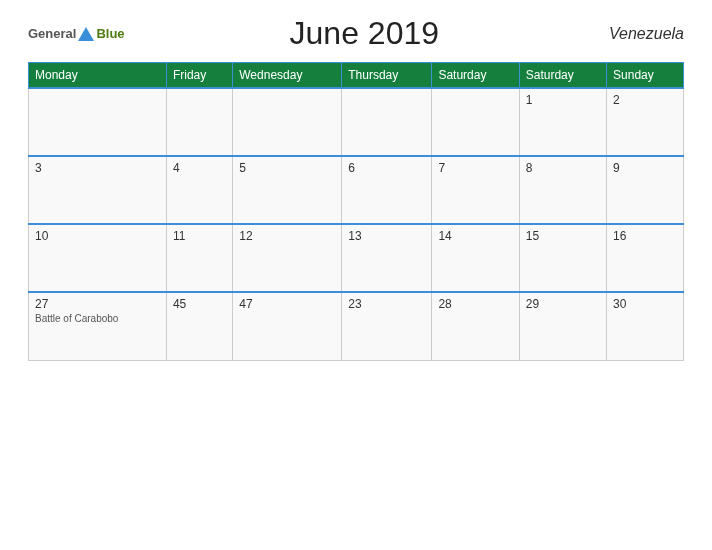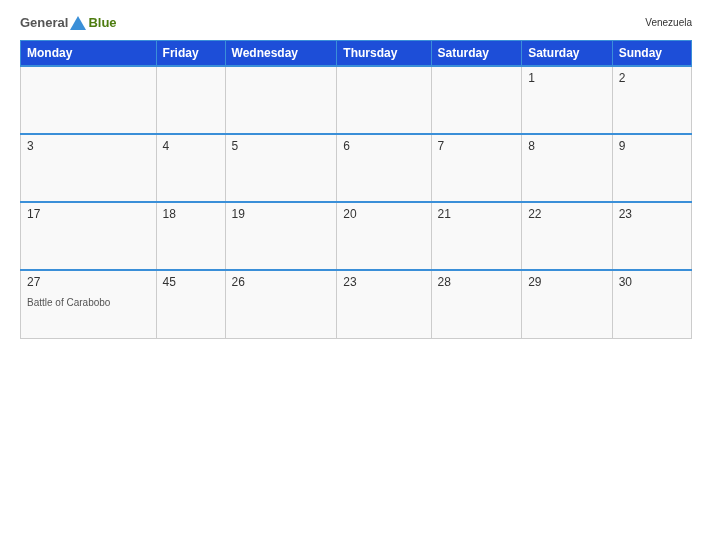--- a/index.html
+++ b/index.html
@@ -6,21 +6,21 @@
     body {
       width: 712px;
       height: 550px;
       background: #fff;
       font-family: Arial, sans-serif;
       overflow: hidden;
     }
     .page {
       width: 712px;
       height: 550px;
-      padding: 15px 20px;
+      padding: 15px 28px;
     }
     
     .header {
       display: flex;
       align-items: center;
       justify-content: space-between;
       margin-bottom: 10px;
     }
     .logo {
       display: flex;
@@ -40,35 +40,36 @@
       display: inline-block;
     }
     .month-title {
       font-size: 32px;
       font-weight: normal;
       color: #222;
       text-align: center;
       flex: 1;
     }
     .country {
-      font-size: 10px;
+      font-size: 16px;
       color: #333;
       text-align: right;
       min-width: 80px;
+      font-style: italic;
     }
     
     .cal-table {
       width: 100%;
       border-collapse: collapse;
     }
     .cal-table th {
-      background-color: #1d4ed8;
+      background-color: #15803d;
       color: #fff;
       font-size: 12px;
-      font-weight: bold;
+      font-weight: normal;
       padding: 5px 6px;
       text-align: left;
       border: 1px solid #3a8fd8;
     }
     .cal-table td {
       border: 1px solid #ccc;
       border-top: 2px solid #3a8fd8;
       vertical-align: top;
       padding: 4px 6px;
       height: 68px;
@@ -80,35 +81,36 @@
       background: #f9f9f9;
     }
     .day-num {
       font-size: 12px;
       color: #333;
       display: block;
     }
     .event-text {
       font-size: 10px;
       color: #555;
-      margin-top: 8px;
+      margin-top: 2px;
       display: block;
     }
   </style>
 </head>
 <body>
 
 <div class="page">
 
   <div class="header">
     <div class="logo">
       <span class="logo-general">General</span>
       <span class="logo-triangle"></span>
       <span class="logo-blue">Blue</span>
     </div>
+    <div class="month-title">June 2019</div>
     <div class="country">Venezuela</div>
   </div>
 
   <table class="cal-table">
     <thead>
       <tr>
         <th>Monday</th>
         <th>Friday</th>
         <th>Wednesday</th>
         <th>Thursday</th>
@@ -149,51 +151,51 @@
           </td>
           <td>
             <span class="day-num">8</span>
           </td>
           <td>
             <span class="day-num">9</span>
           </td>
         </tr>
         <tr>
           <td>
-            <span class="day-num">17</span>
-          </td>
-          <td>
-            <span class="day-num">18</span>
-          </td>
-          <td>
-            <span class="day-num">19</span>
-          </td>
-          <td>
-            <span class="day-num">20</span>
-          </td>
-          <td>
-            <span class="day-num">21</span>
-          </td>
-          <td>
-            <span class="day-num">22</span>
-          </td>
-          <td>
-            <span class="day-num">23</span>
+            <span class="day-num">10</span>
+          </td>
+          <td>
+            <span class="day-num">11</span>
+          </td>
+          <td>
+            <span class="day-num">12</span>
+          </td>
+          <td>
+            <span class="day-num">13</span>
+          </td>
+          <td>
+            <span class="day-num">14</span>
+          </td>
+          <td>
+            <span class="day-num">15</span>
+          </td>
+          <td>
+            <span class="day-num">16</span>
           </td>
         </tr>
         <tr>
           <td>
             <span class="day-num">27</span>
             <span class="event-text">Battle of Carabobo</span>
           </td>
           <td>
             <span class="day-num">45</span>
           </td>
           <td>
-            <span class="day-num">26</span>
+            <span class="day-num">47</span>
           </td>
           <td>
             <span class="day-num">23</span>
           </td>
           <td>
             <span class="day-num">28</span>
           </td>
           <td>
             <span class="day-num">29</span>
           </td>

